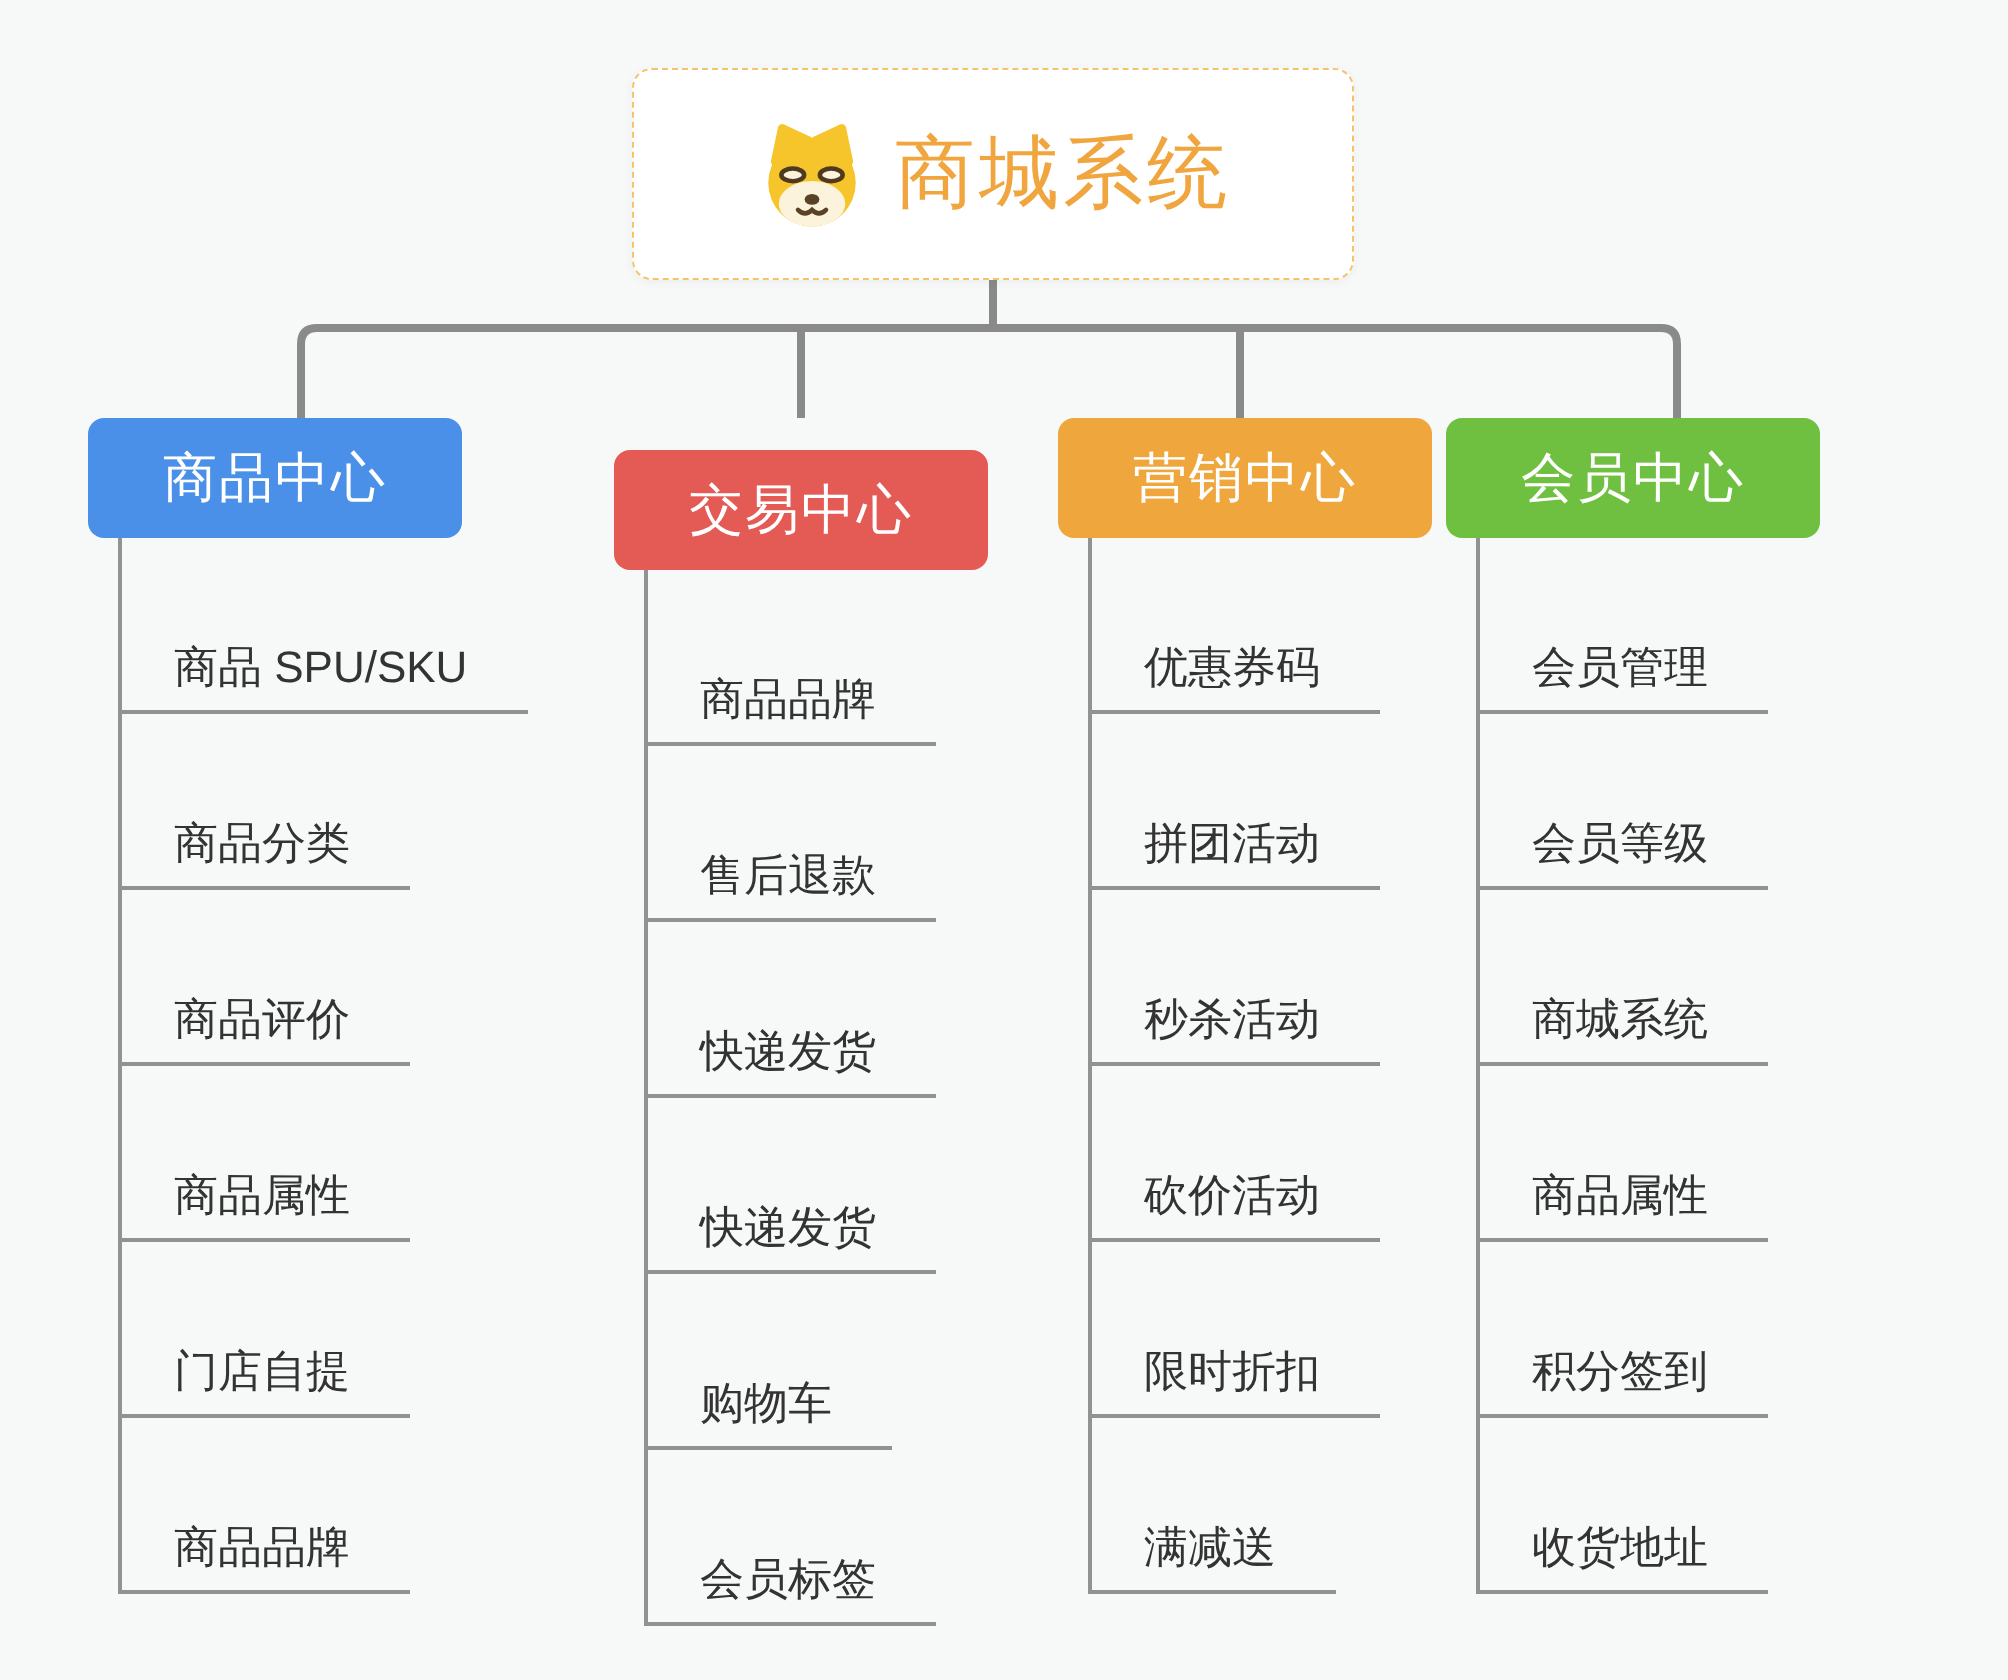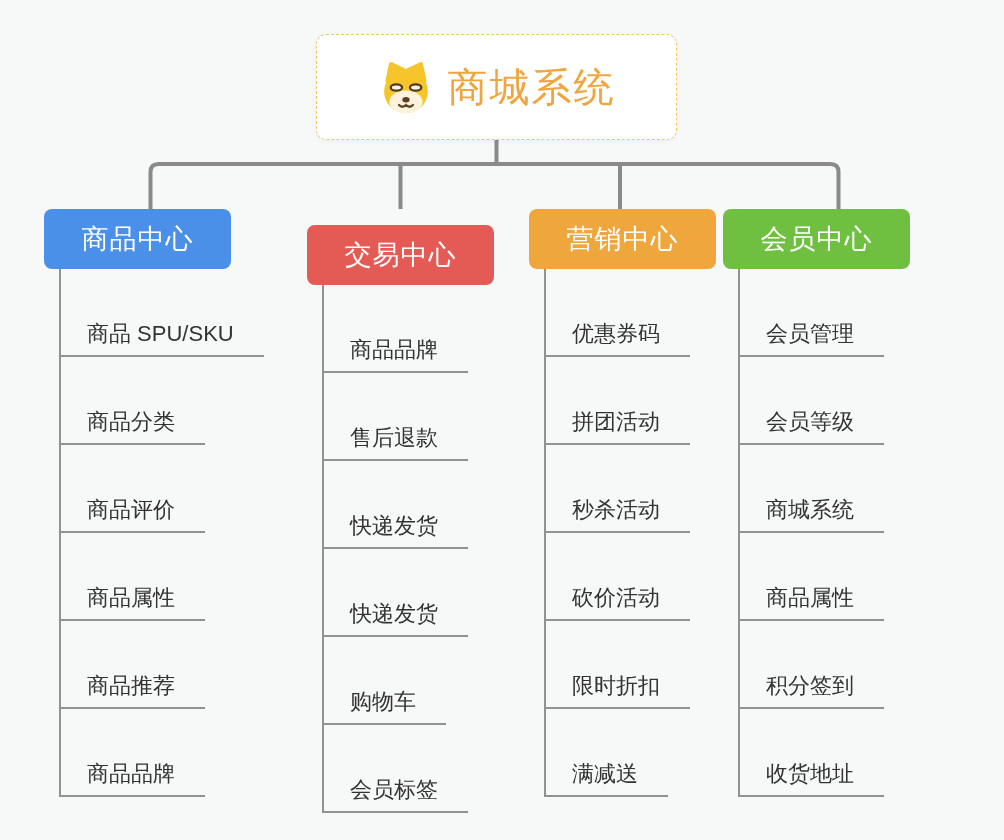--- a/index.html
+++ b/index.html
@@ -102,21 +102,21 @@
 
   <div class="leaf">
     <span class="leaf-label">商品评价</span>
   </div>
 
   <div class="leaf">
     <span class="leaf-label">商品属性</span>
   </div>
 
   <div class="leaf">
-    <span class="leaf-label">商品推荐</span>
+    <span class="leaf-label">门店自提</span>
   </div>
 
   <div class="leaf">
     <span class="leaf-label">商品品牌</span>
   </div>
 </div>
   </div>
 
   <div class="branch b1">
     <div class="branch-node" style="background: rgb(228, 90, 84); margin-top: 16px;">

